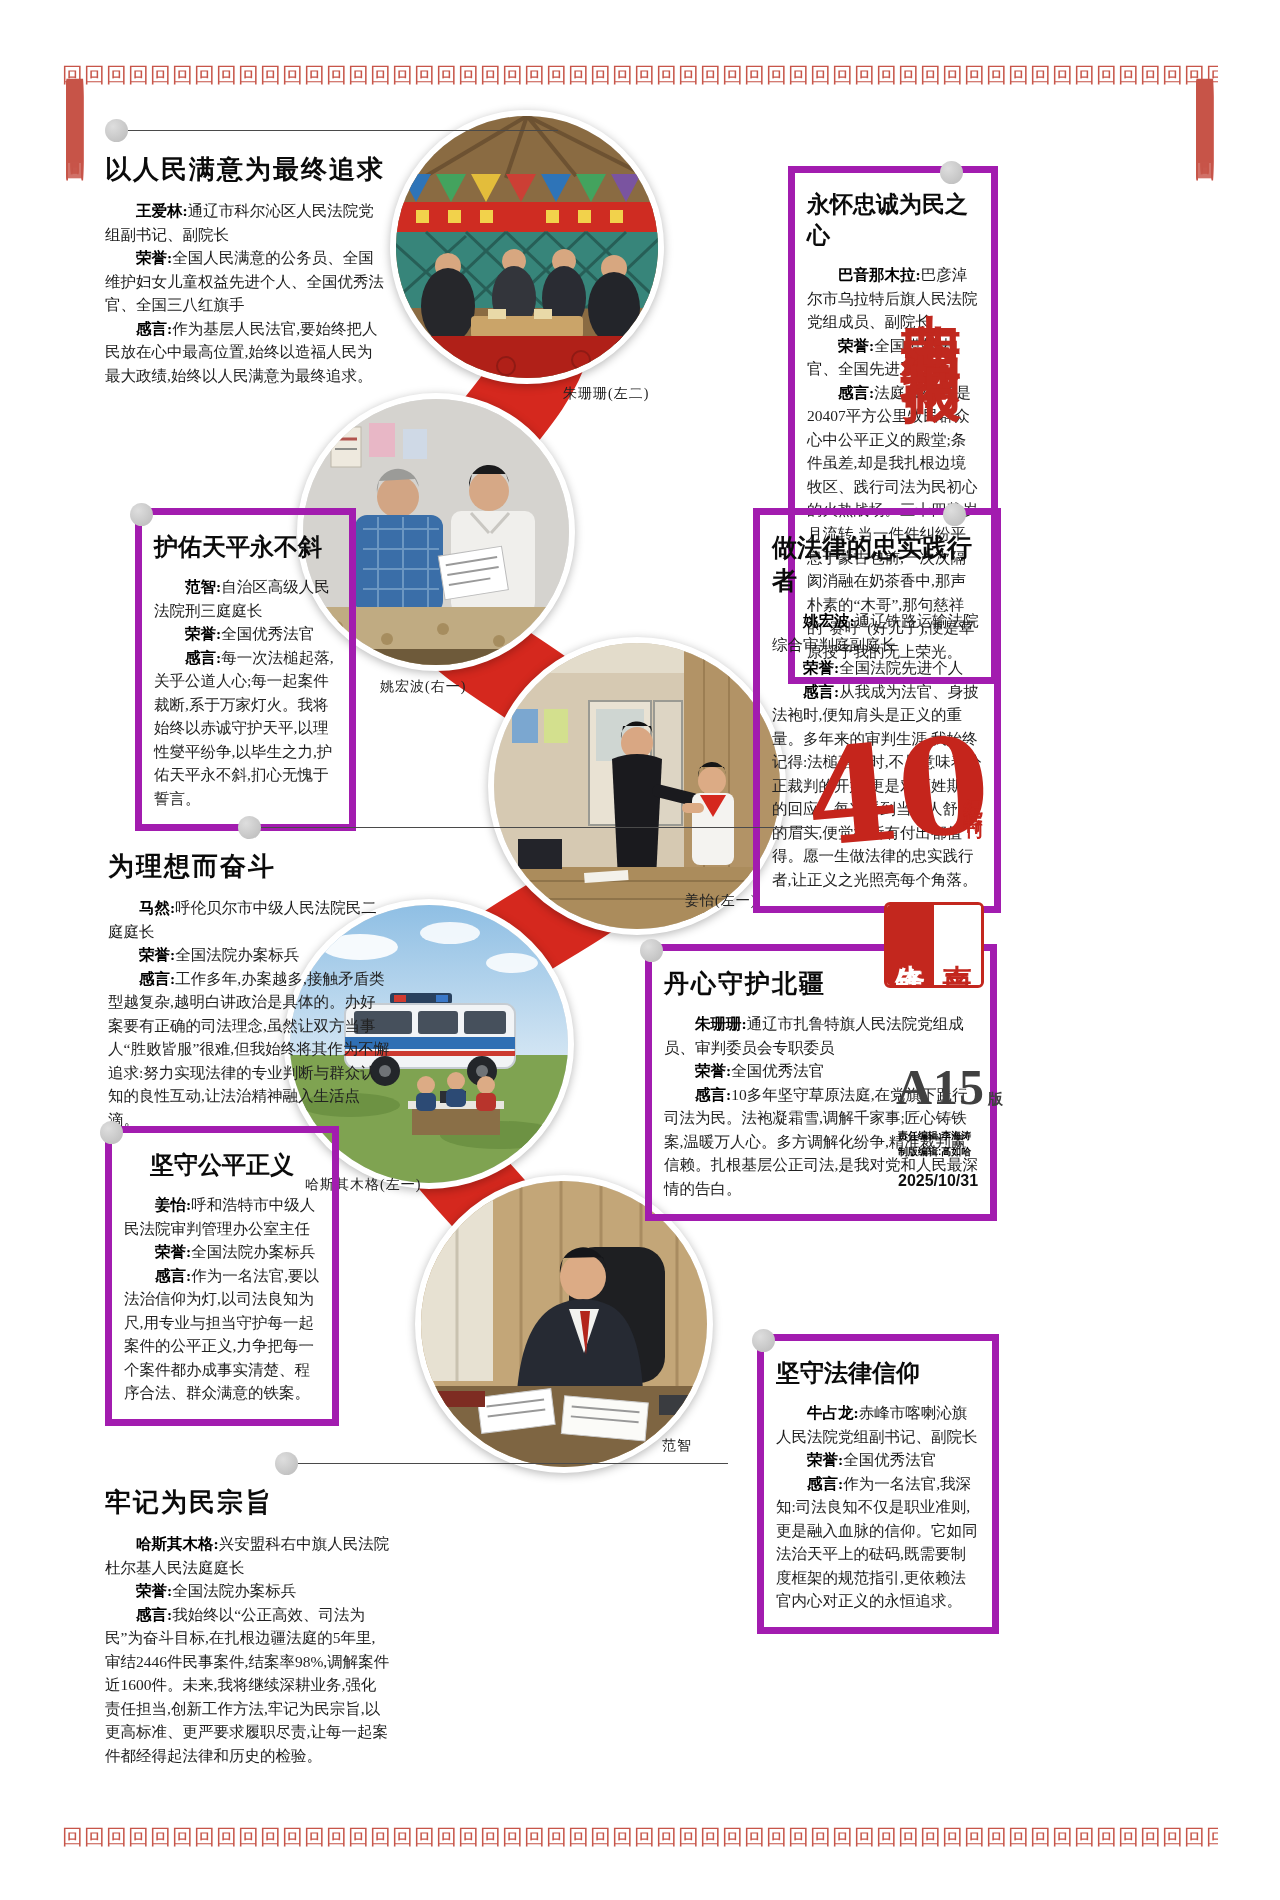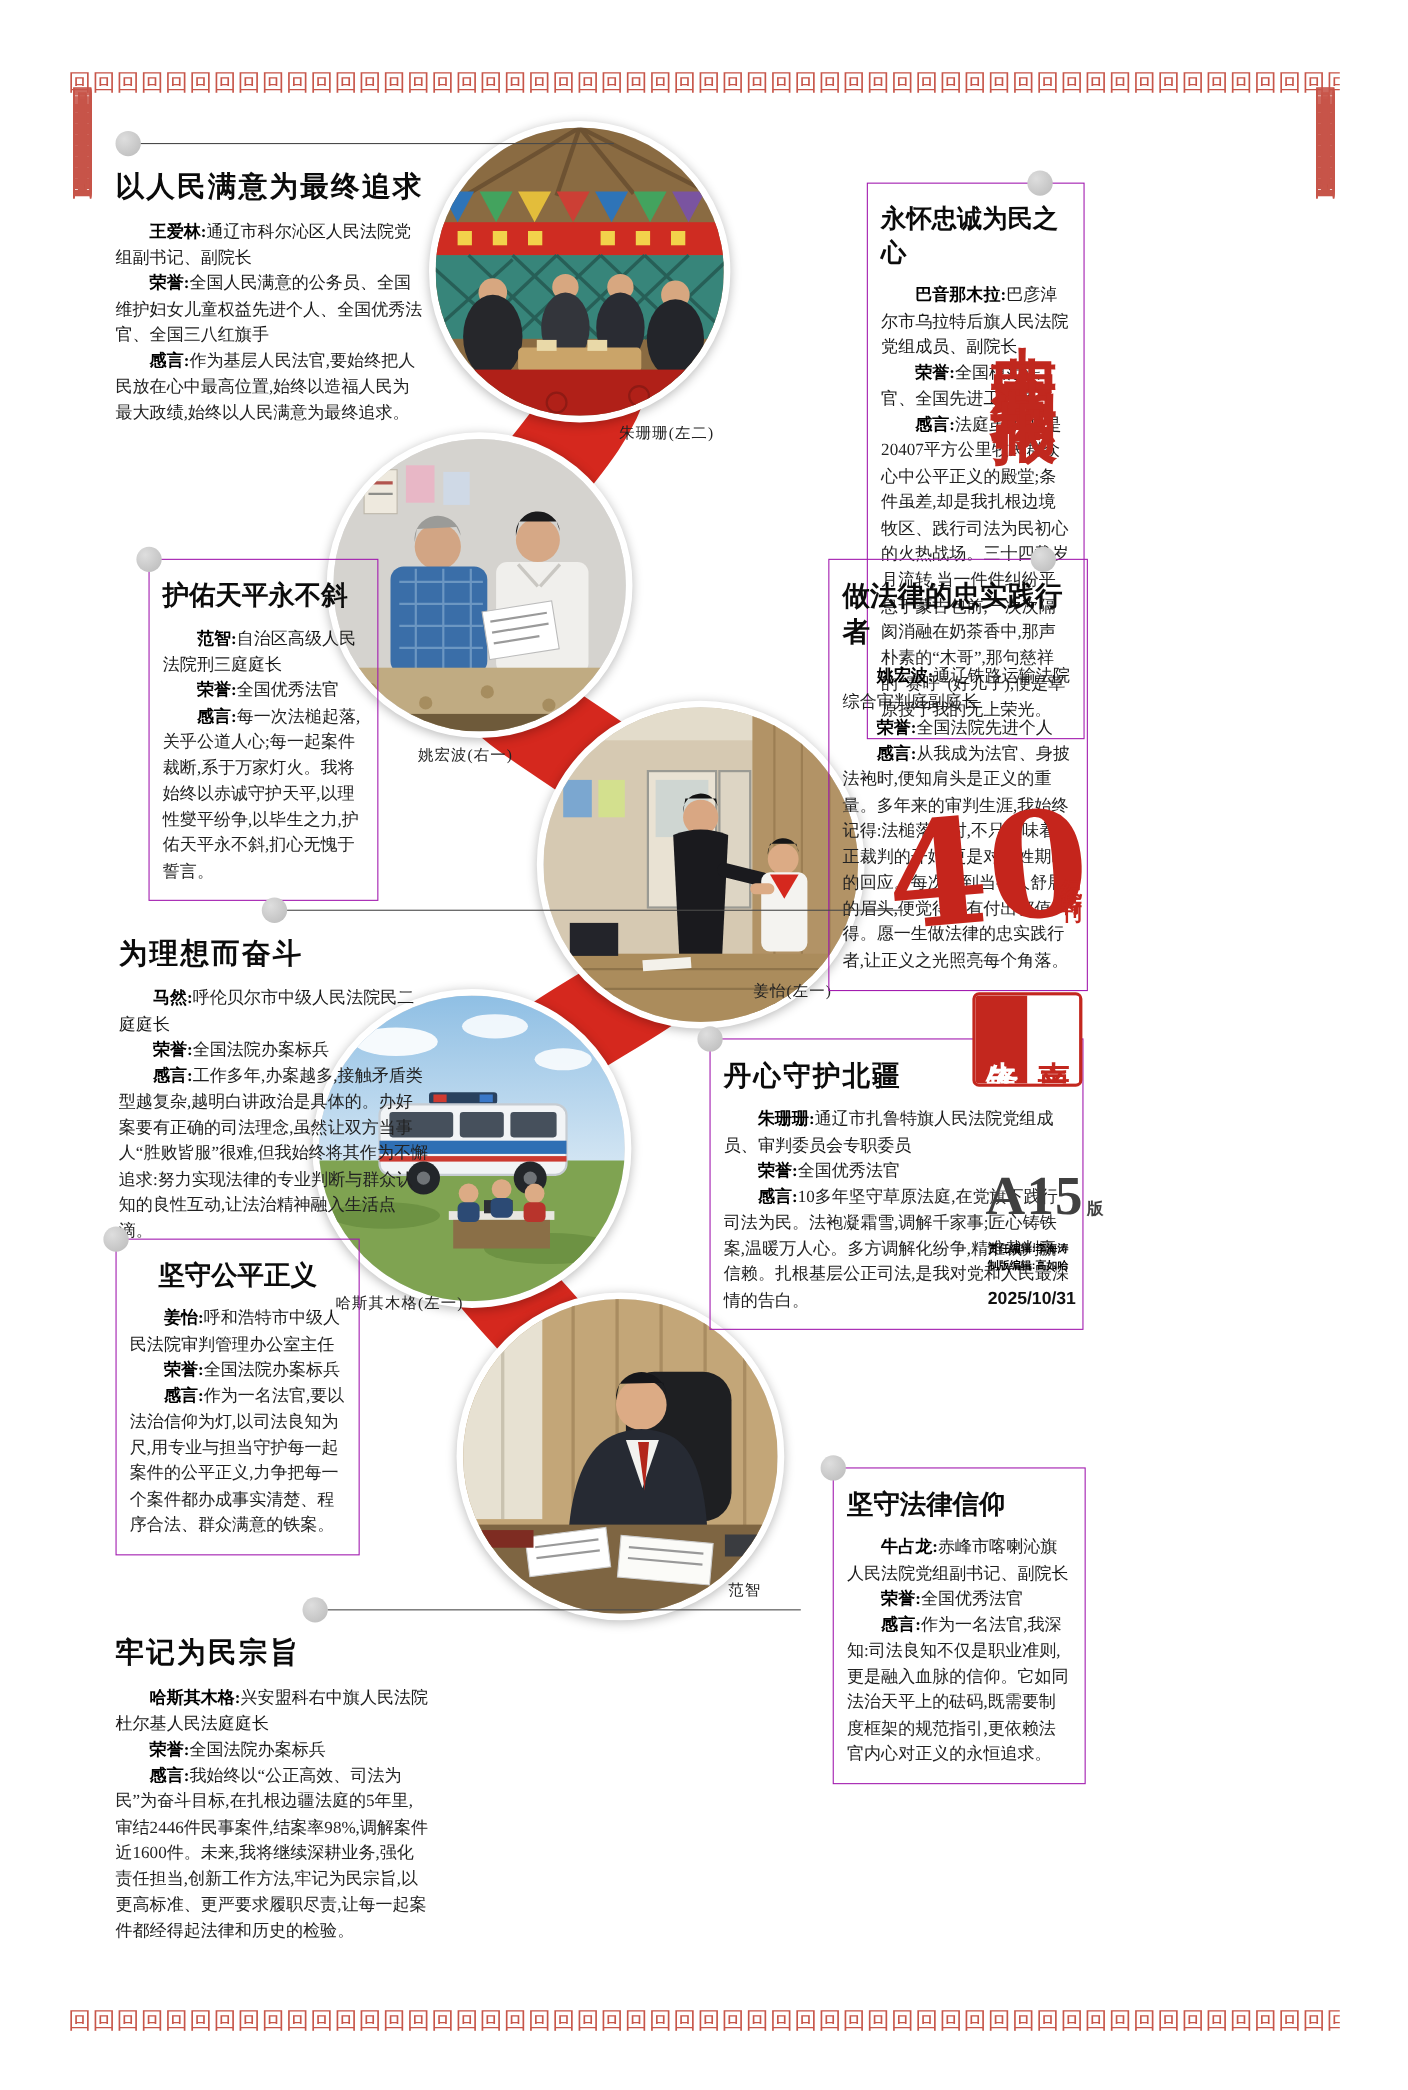--- a/index.html
+++ b/index.html
@@ -20,21 +20,21 @@
   .ribbon{position:absolute;left:0;top:0;z-index:1;}
 
   
   .photo{position:absolute;border-radius:50%;border:6px solid #fff;overflow:hidden;z-index:2;
     box-shadow:0 2px 10px rgba(0,0,0,.28);background:#ddd;}
   .photo svg{display:block;}
   .caption{position:absolute;z-index:3;font-size:14px;color:#222;letter-spacing:1px;}
 
   
   .pblock{position:absolute;z-index:3;background:transparent;}
-  .pblock.boxed{border:1px solid #a21caf;padding:12px 12px 14px;}
+  .pblock.boxed{border:7px solid #a21caf;padding:12px 12px 14px;}
   .pblock h2{margin:4px 0 12px;text-align:left;font-size:26px;letter-spacing:2px;
     color:#0b0b0b;font-family:"Liberation Sans","DejaVu Sans",sans-serif;font-weight:700;}
   .pblock p{margin:0;font-size:15.5px;line-height:1.52;text-indent:2em;}
   .pblock p b{font-weight:700;color:#000000;}
   .pblock .quote{color:#222;}
   .leader{display:flex;align-items:center;height:24px;margin-bottom:10px;overflow:visible;}
   .dot{width:23px;height:23px;border-radius:50%;flex:0 0 auto;
     background:radial-gradient(circle at 35% 32%,#dedede,#b9b9b9);}
   .rule{height:1px;background:#4a4a4a;flex:0 0 auto;}
   .corner-dot{position:absolute;width:23px;height:23px;border-radius:50%;z-index:5;

